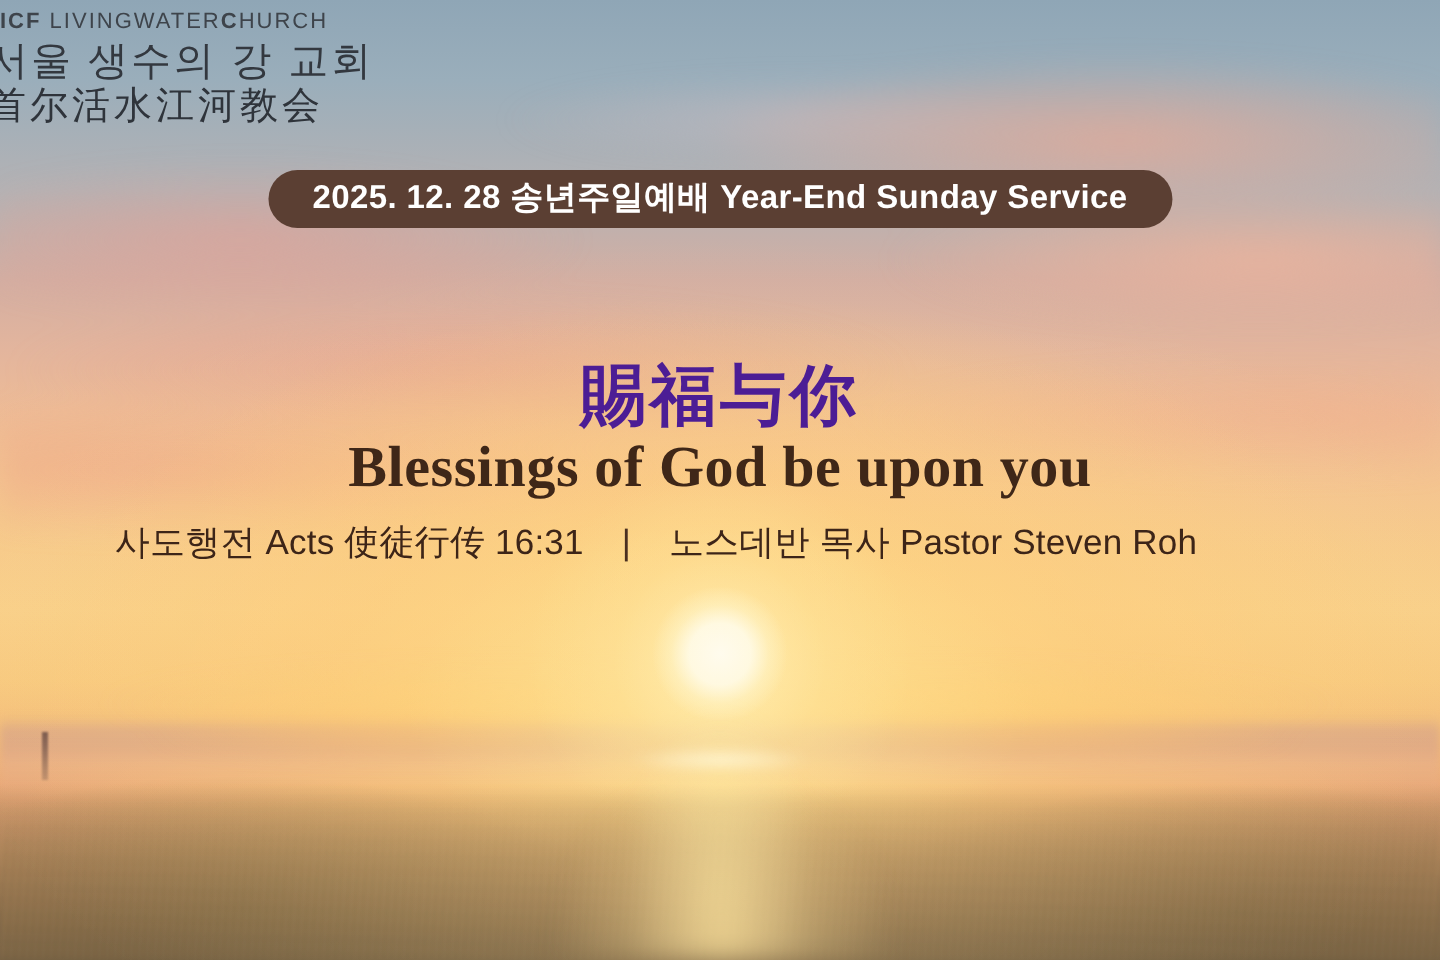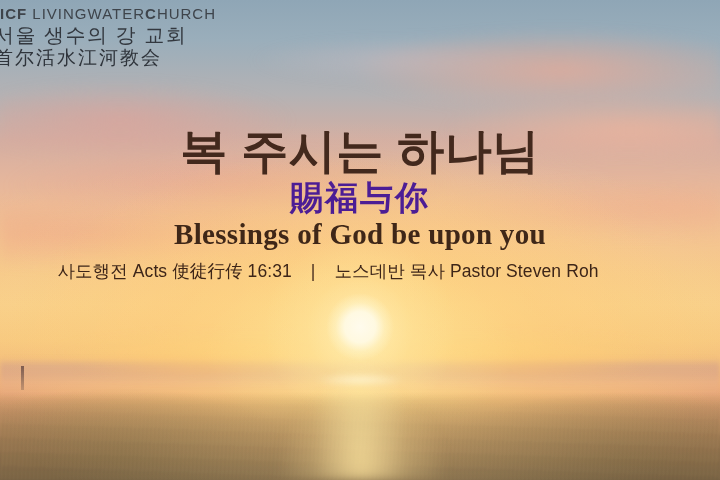--- a/index.html
+++ b/index.html
@@ -171,21 +171,21 @@
   
   .logo {
     position: absolute;
     left: -6px;
     top: 6px;
     width: 230px;
     color: #3b4047;
     line-height: 1;
   }
   .logo-en {
-    font-size: 15px;
+    font-size: 11px;
     letter-spacing: 1.0px;
     color: #3e444b;
     white-space: nowrap;
     margin-left: 6px;
   }
   .logo-en .b { font-weight: bold; }
   .logo-en .l { font-weight: normal; }
   .logo-ko {
     font-size: 20px;
     font-weight: 500;
@@ -301,22 +301,22 @@
   <div class="fence-post"></div>
 
   <div class="content">
 
     <div class="logo">
       <div class="logo-en"><span class="b">ICF</span><span class="l"> L</span><span class="l">I</span><span class="l">VINGWATER</span><span class="b">C</span><span class="l">HURCH</span></div>
       <div class="logo-ko">서울 생수의 강 교회</div>
       <div class="logo-zh">首尔活水江河教会</div>
     </div>
 
-
-    <div class="headline-ko">복 주시는 하나님</div>
+    <div class="pill">2025. 12. 28 송년주일예배 Year-End Sunday Service</div>
+
     <div class="headline-zh">賜福与你</div>
     <div class="headline-en">Blessings of God be upon you</div>
 
     <div class="meta-row">
       <span>사도행전 Acts 使徒行传 16:31</span>
       <span class="meta-sep">|</span>
       <span>노스데반 목사 Pastor Steven Roh</span>
     </div>
 
   </div>

